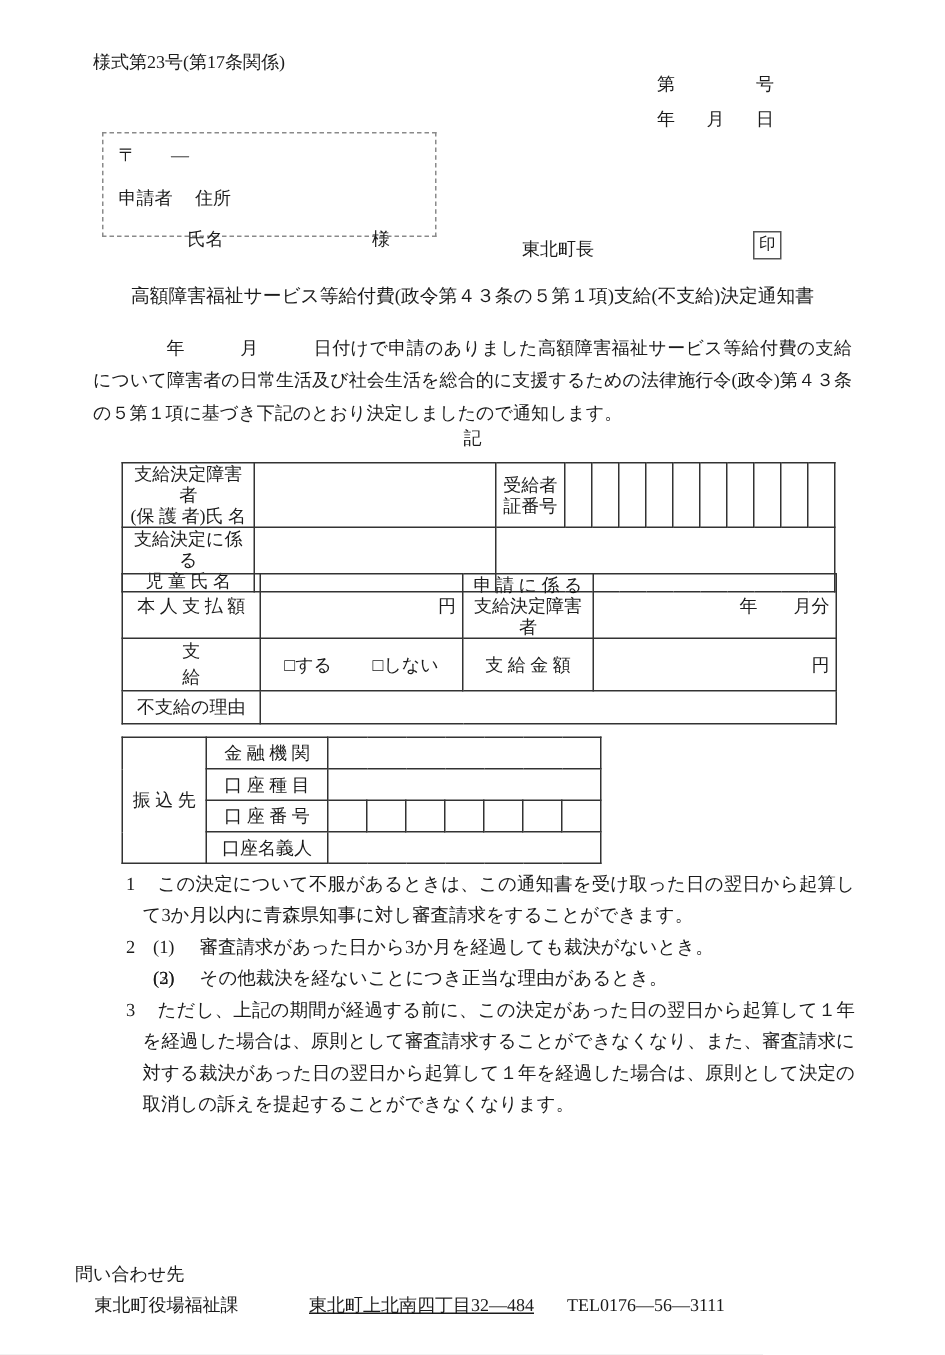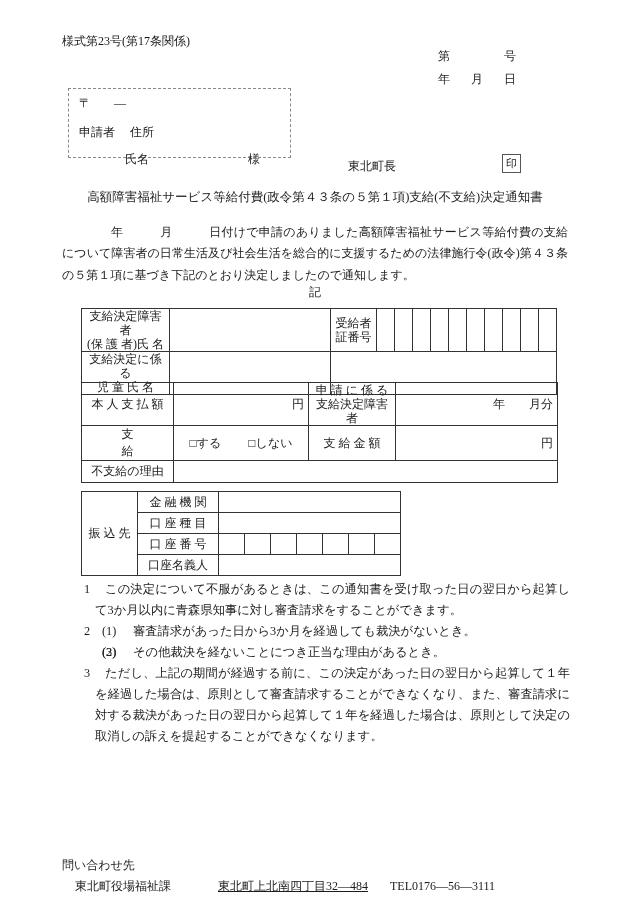--- a/index.html
+++ b/index.html
@@ -42,21 +42,21 @@
   td.rgt { text-align:right; padding-right:8px; }
   td.chk { padding-left:12px;text-align:center; }
   td.chk .opt2 { margin-left:24px; }
   
   .appeal { left:62px; top:579px; width:508px; line-height:21px; font-size:12.3px; text-align:justify; }
   .ap-item { position:relative; padding-left:33px; text-indent:10px; }
   .ap-item .num { position:absolute; left:22px; text-indent:0; }
   .ap-sub { position:relative; padding-left:71px; }
   .ap-sub .num { position:absolute; left:40px; }
   
-  .contact { left:62px; top:840px; line-height:19px;margin-top:16px; }
+  .contact { left:50px; top:840px; line-height:19px; }
   .contact-line { margin-top:2px; }
   .contact-line .office { margin-left:13px; }
   .contact-line .caddr { margin-left:44px;text-decoration:underline; }
   .contact-line .tel { margin-left:19px;text-align:right; }
 </style>
 </head>
 <body>
 
 <div class="page">
 

